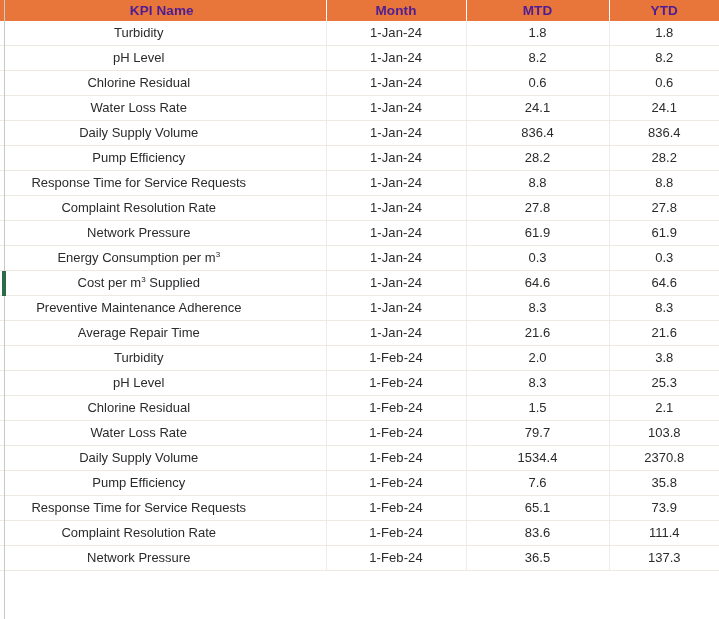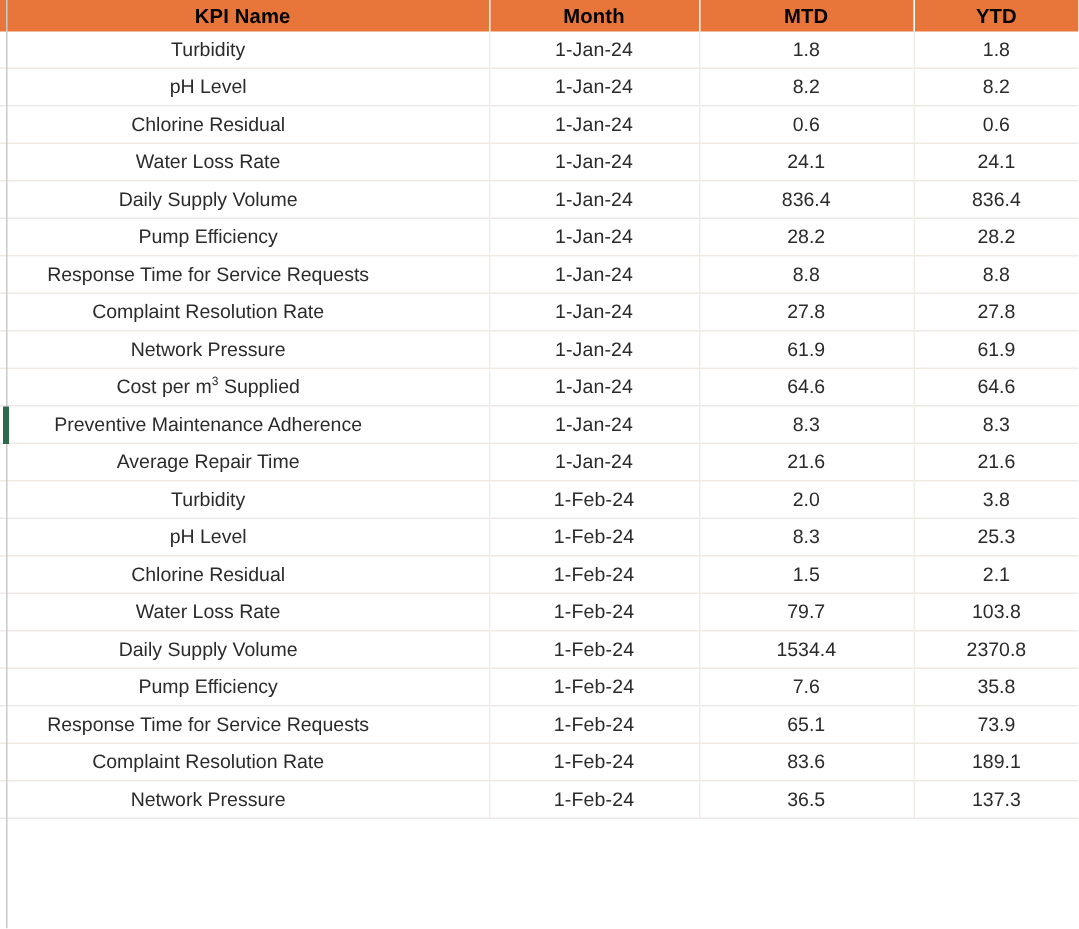--- a/index.html
+++ b/index.html
@@ -27,21 +27,21 @@
     width: 719px;
     font-size: 13px;
   }
   table.kpi-table col.c-kpi   { width: 326px; }
   table.kpi-table col.c-month { width: 140px; }
   table.kpi-table col.c-mtd   { width: 143px; }
   table.kpi-table col.c-ytd   { width: 110px; }
 
   thead th {
     background: #E8763A;
-    color: #000000;
+    color: #4c1d95;
     font-weight: bold;
     font-size: 13.5px;
     height: 21px;
     line-height: 21px;
     padding: 0;
     text-align: center;
     vertical-align: middle;
     border-right: 1px solid #ffffff;
     letter-spacing: 0.1px;
   }
@@ -162,20 +162,26 @@
           <td class="col-mtd">27.8</td>
           <td class="col-ytd">27.8</td>
         </tr>
         <tr>
           <td class="col-kpi">Network Pressure</td>
           <td class="col-month">1-Jan-24</td>
           <td class="col-mtd">61.9</td>
           <td class="col-ytd">61.9</td>
         </tr>
         <tr>
+          <td class="col-kpi">Energy Consumption per m<sup>3</sup></td>
+          <td class="col-month">1-Jan-24</td>
+          <td class="col-mtd">0.3</td>
+          <td class="col-ytd">0.3</td>
+        </tr>
+        <tr>
           <td class="col-kpi">Cost per m<sup>3</sup> Supplied</td>
           <td class="col-month">1-Jan-24</td>
           <td class="col-mtd">64.6</td>
           <td class="col-ytd">64.6</td>
         </tr>
         <tr>
           <td class="col-kpi">Preventive Maintenance Adherence</td>
           <td class="col-month">1-Jan-24</td>
           <td class="col-mtd">8.3</td>
           <td class="col-ytd">8.3</td>
@@ -225,21 +231,21 @@
         <tr>
           <td class="col-kpi">Response Time for Service Requests</td>
           <td class="col-month">1-Feb-24</td>
           <td class="col-mtd">65.1</td>
           <td class="col-ytd">73.9</td>
         </tr>
         <tr>
           <td class="col-kpi">Complaint Resolution Rate</td>
           <td class="col-month">1-Feb-24</td>
           <td class="col-mtd">83.6</td>
-          <td class="col-ytd">189.1</td>
+          <td class="col-ytd">111.4</td>
         </tr>
         <tr>
           <td class="col-kpi">Network Pressure</td>
           <td class="col-month">1-Feb-24</td>
           <td class="col-mtd">36.5</td>
           <td class="col-ytd">137.3</td>
         </tr>
       </tbody>
   </table>
 

